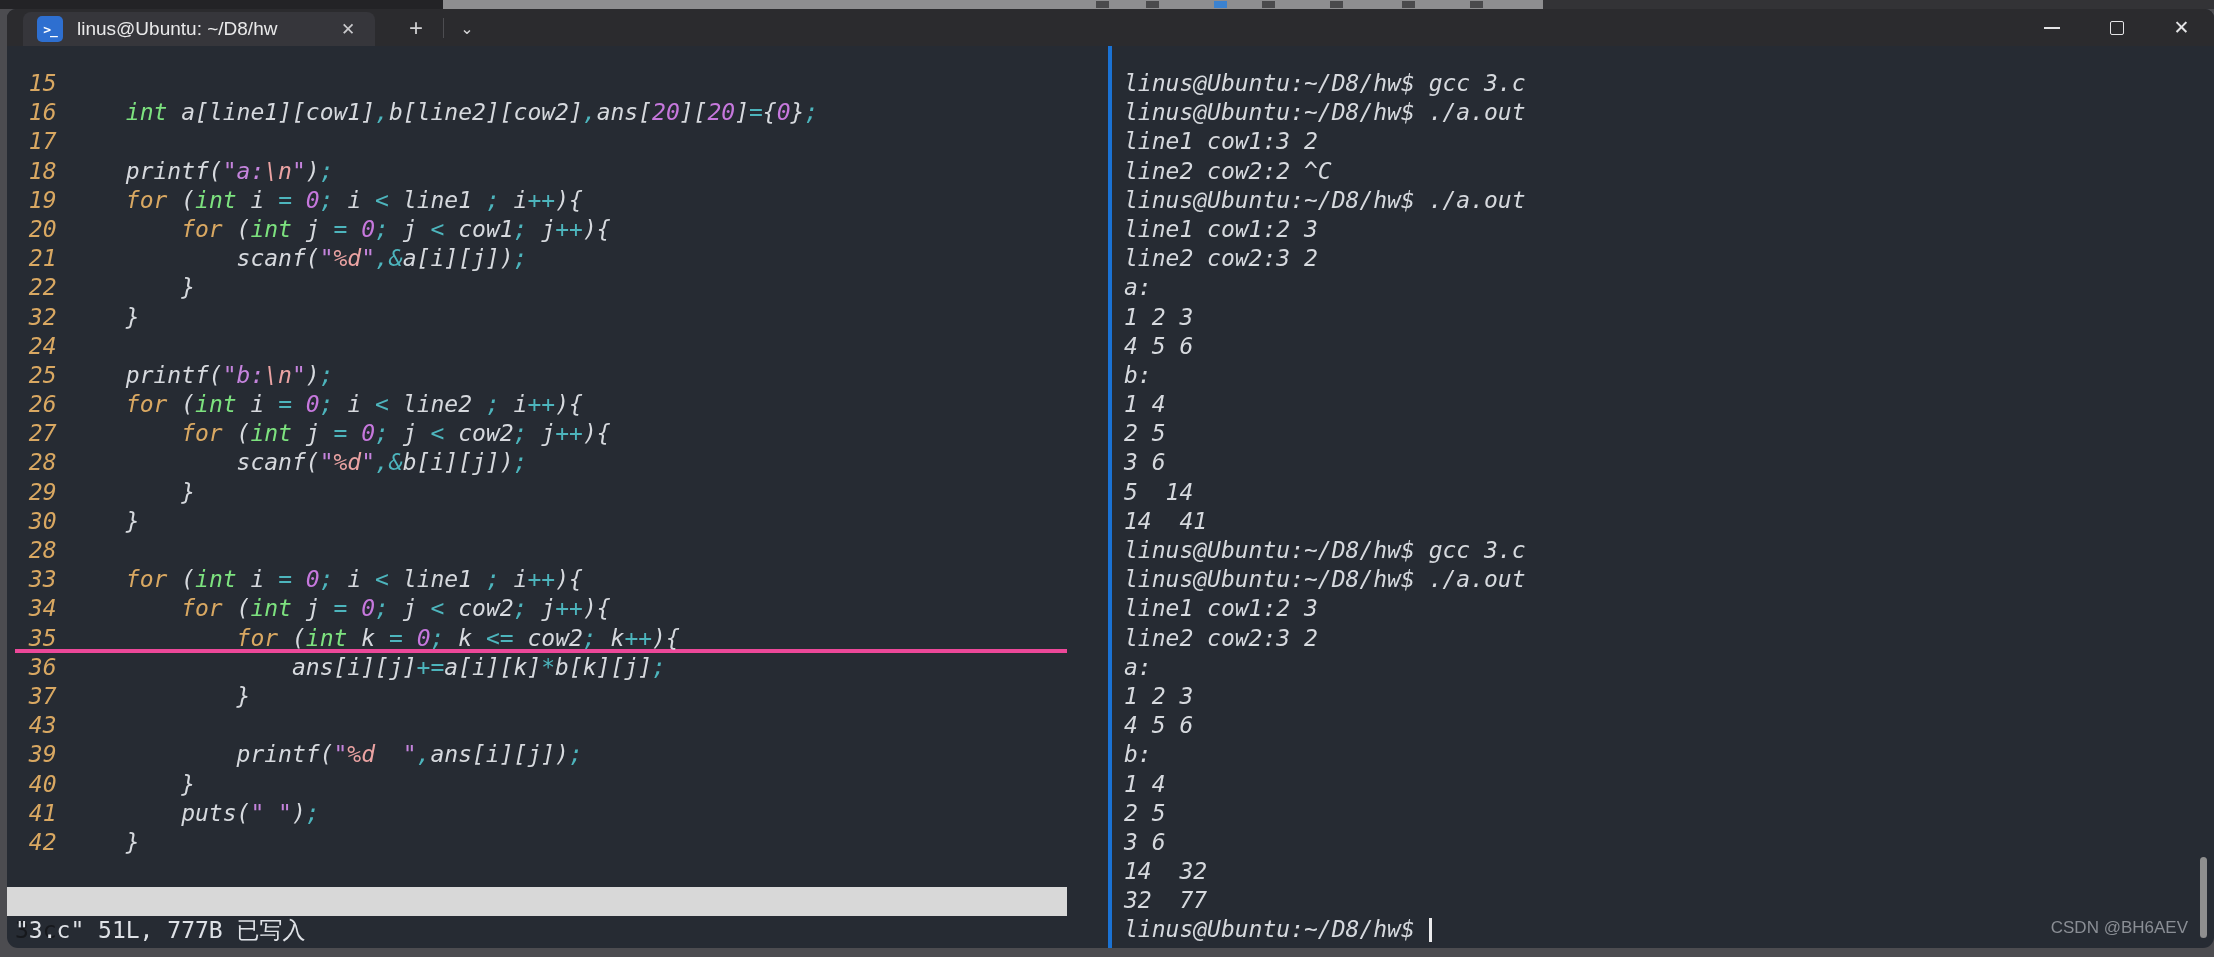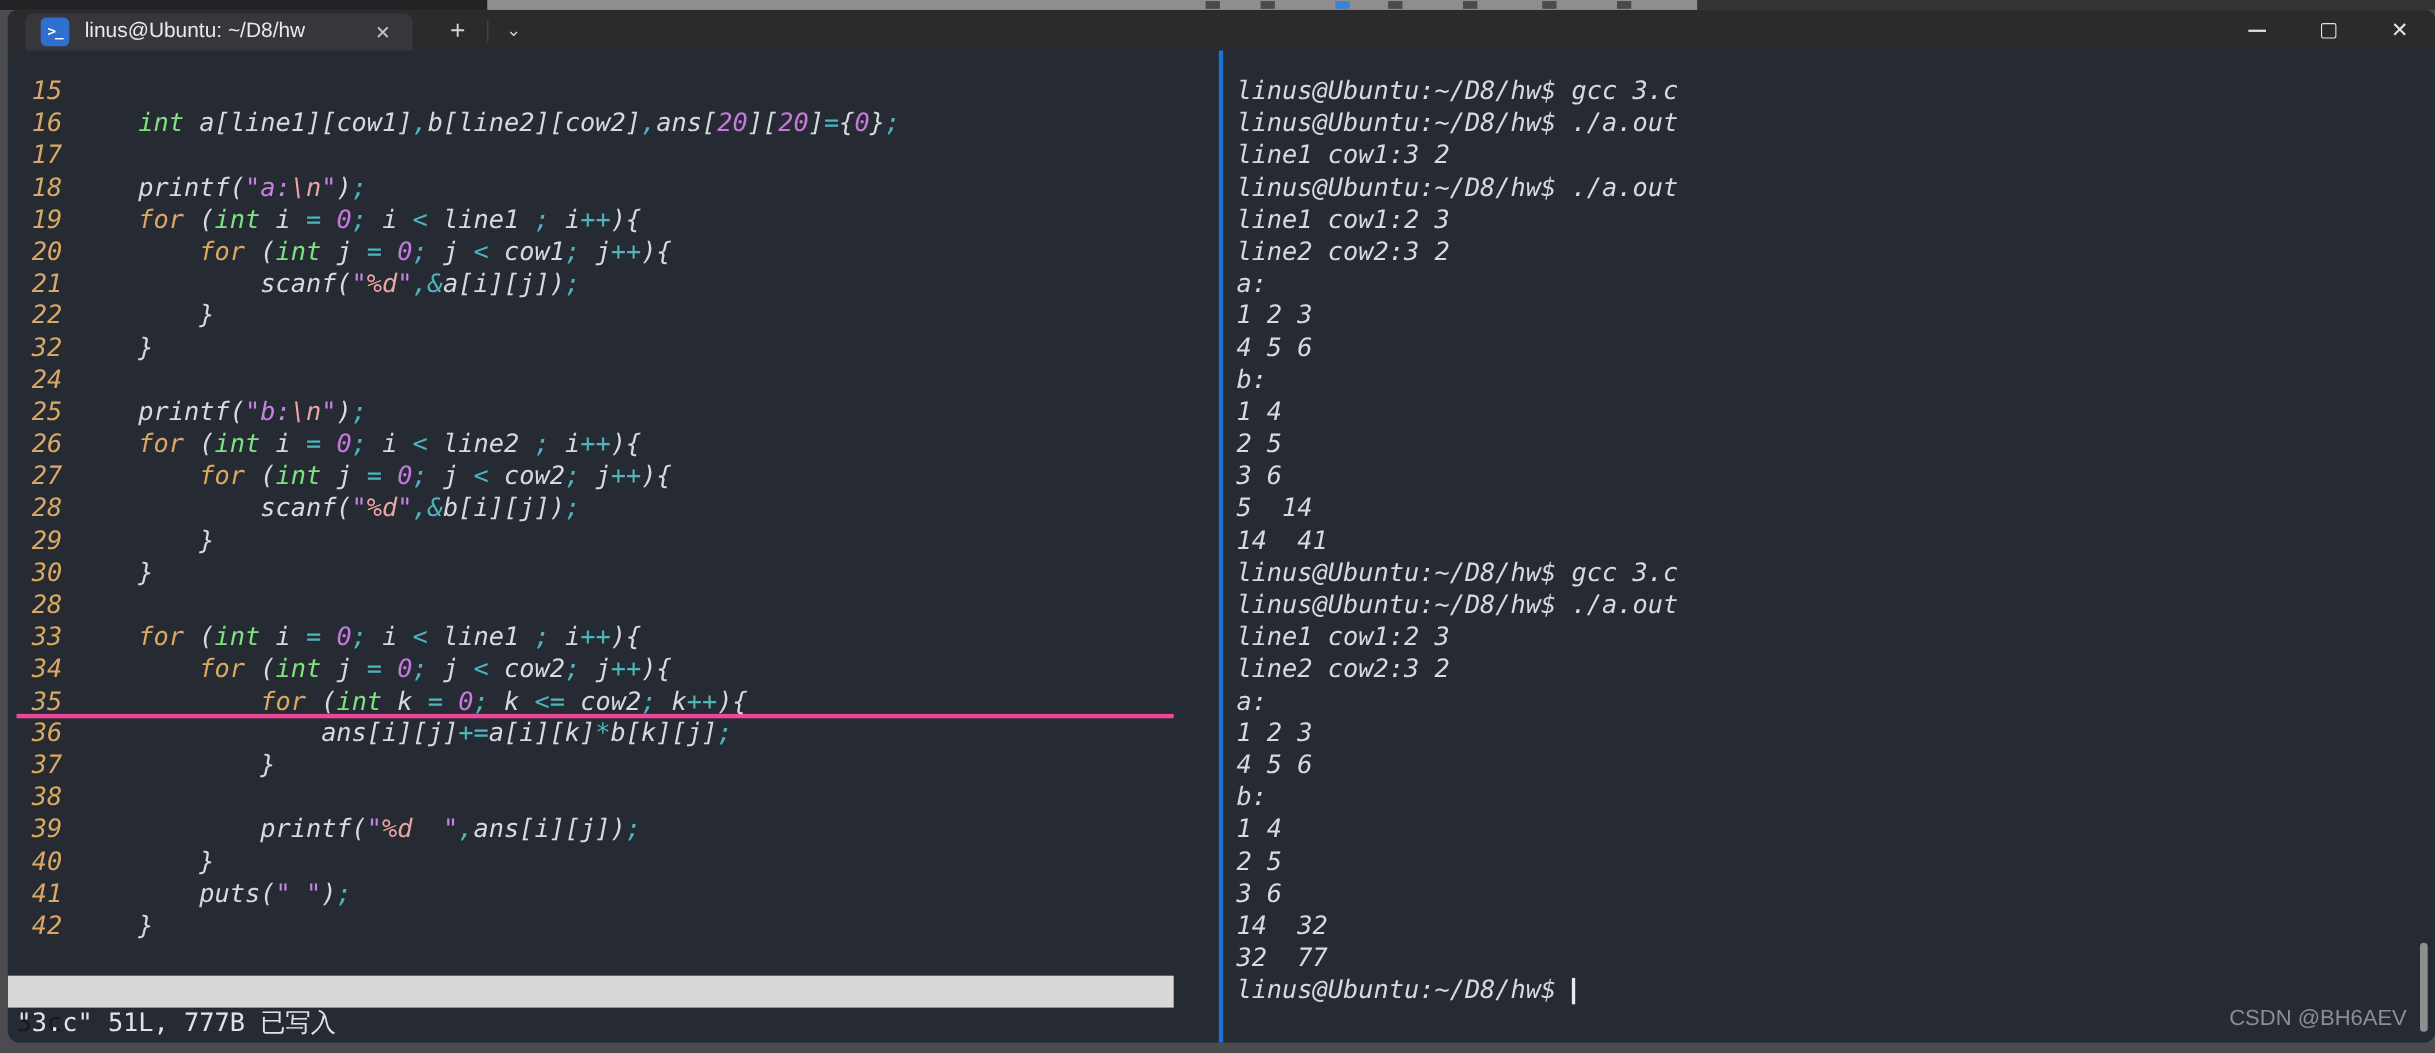--- a/index.html
+++ b/index.html
@@ -68,21 +68,21 @@
   .vim-msg { position:absolute; left:8px; top:869.8px; height:29.2px; line-height:29.2px; white-space:pre;
              color:#dfe2e7; font-family:"DejaVu Sans Mono",monospace; font-size:23px; }
 
   .divider { position:absolute; left:1101px; top:0; width:4px; height:100%; background:var(--accent,#1a72d4); }
 
   .cursor-bar { display:inline-block; width:3px; height:24px; background:#eaeaec; vertical-align:text-bottom; }
 
   .scroll-thumb { position:absolute; right:7px; top:811px; width:7px; height:81px;
                   background:var(--scrollbar,#8f8f8f); border-radius:4px; }
 
-  .watermark { position:absolute; right:26px; bottom:10px; color:var(--watermark,#8a8e95); font-size:20px;text-align:right; }
+  .watermark { position:absolute; right:26px; bottom:10px; color:var(--watermark,#8a8e95); font-size:17px;text-align:right; }
 </style>
 </head>
 <body>
 
 <div class="top-strip">
   <div class="strip-seg seg-a"></div>
   <div class="strip-seg seg-b"></div>
   <div class="strip-seg seg-c"></div>
   <div class="edge-tick" style="left:1096px"></div>
   <div class="edge-tick" style="left:1146px"></div>
@@ -134,41 +134,42 @@
           <div class="row"><span class="tk-ln"> 27 </span><span class="tk-n">        </span><span class="tk-k">for</span><span class="tk-n"> (</span><span class="tk-t">int</span><span class="tk-n"> j </span><span class="tk-o">=</span><span class="tk-n"> </span><span class="tk-d">0</span><span class="tk-o">;</span><span class="tk-n"> j </span><span class="tk-o">&lt;</span><span class="tk-n"> cow2</span><span class="tk-o">;</span><span class="tk-n"> j</span><span class="tk-o">++</span><span class="tk-n">){</span></div>
           <div class="row"><span class="tk-ln"> 28 </span><span class="tk-n">            scanf(</span><span class="tk-s">"</span><span class="tk-e">%d</span><span class="tk-s">"</span><span class="tk-o">,&amp;</span><span class="tk-n">b[i][j])</span><span class="tk-o">;</span></div>
           <div class="row"><span class="tk-ln"> 29 </span><span class="tk-n">        }</span></div>
           <div class="row"><span class="tk-ln"> 30 </span><span class="tk-n">    }</span></div>
           <div class="row"><span class="tk-ln"> 28 </span></div>
           <div class="row"><span class="tk-ln"> 33 </span><span class="tk-n">    </span><span class="tk-k">for</span><span class="tk-n"> (</span><span class="tk-t">int</span><span class="tk-n"> i </span><span class="tk-o">=</span><span class="tk-n"> </span><span class="tk-d">0</span><span class="tk-o">;</span><span class="tk-n"> i </span><span class="tk-o">&lt;</span><span class="tk-n"> line1 </span><span class="tk-o">;</span><span class="tk-n"> i</span><span class="tk-o">++</span><span class="tk-n">){</span></div>
           <div class="row"><span class="tk-ln"> 34 </span><span class="tk-n">        </span><span class="tk-k">for</span><span class="tk-n"> (</span><span class="tk-t">int</span><span class="tk-n"> j </span><span class="tk-o">=</span><span class="tk-n"> </span><span class="tk-d">0</span><span class="tk-o">;</span><span class="tk-n"> j </span><span class="tk-o">&lt;</span><span class="tk-n"> cow2</span><span class="tk-o">;</span><span class="tk-n"> j</span><span class="tk-o">++</span><span class="tk-n">){</span></div>
           <div class="row cursorline"><span class="tk-ln"> 35 </span><span class="tk-n">            </span><span class="tk-k">for</span><span class="tk-n"> (</span><span class="tk-t">int</span><span class="tk-n"> k </span><span class="tk-o">=</span><span class="tk-n"> </span><span class="tk-d">0</span><span class="tk-o">;</span><span class="tk-n"> k </span><span class="tk-o">&lt;=</span><span class="tk-n"> cow2</span><span class="tk-o">;</span><span class="tk-n"> k</span><span class="tk-o">++</span><span class="tk-n">){</span></div>
           <div class="row"><span class="tk-ln"> 36 </span><span class="tk-n">                ans[i][j]</span><span class="tk-o">+=</span><span class="tk-n">a[i][k]</span><span class="tk-o">*</span><span class="tk-n">b[k][j]</span><span class="tk-o">;</span></div>
           <div class="row"><span class="tk-ln"> 37 </span><span class="tk-n">            }</span></div>
-          <div class="row"><span class="tk-ln"> 38 </span></div>
+          <div class="row"><span class="tk-ln"> 43 </span></div>
           <div class="row"><span class="tk-ln"> 39 </span><span class="tk-n">            printf(</span><span class="tk-s">"</span><span class="tk-e">%d</span><span class="tk-s">  "</span><span class="tk-o">,</span><span class="tk-n">ans[i][j])</span><span class="tk-o">;</span></div>
           <div class="row"><span class="tk-ln"> 40 </span><span class="tk-n">        }</span></div>
           <div class="row"><span class="tk-ln"> 41 </span><span class="tk-n">        puts(</span><span class="tk-s">" "</span><span class="tk-n">)</span><span class="tk-o">;</span></div>
           <div class="row"><span class="tk-ln"> 42 </span><span class="tk-n">    }</span></div>
         </div>
       <div class="statusbar">
         <span class="sb-file">3.c</span>
         <span class="sb-pos">35,23-32</span>
         
       </div>
       <div class="vim-msg">"3.c" 51L, 777B 已写入</div>
     </div>
 
     <div class="divider"></div>
 
     <div class="pane shell-pane">
       <div class="lines">
           <div class="row">linus@Ubuntu:~/D8/hw$ gcc 3.c</div>
           <div class="row">linus@Ubuntu:~/D8/hw$ ./a.out</div>
           <div class="row">line1 cow1:3 2</div>
+          <div class="row">line2 cow2:2 ^C</div>
           <div class="row">linus@Ubuntu:~/D8/hw$ ./a.out</div>
           <div class="row">line1 cow1:2 3</div>
           <div class="row">line2 cow2:3 2</div>
           <div class="row">a:</div>
           <div class="row">1 2 3</div>
           <div class="row">4 5 6</div>
           <div class="row">b:</div>
           <div class="row">1 4</div>
           <div class="row">2 5</div>
           <div class="row">3 6</div>

